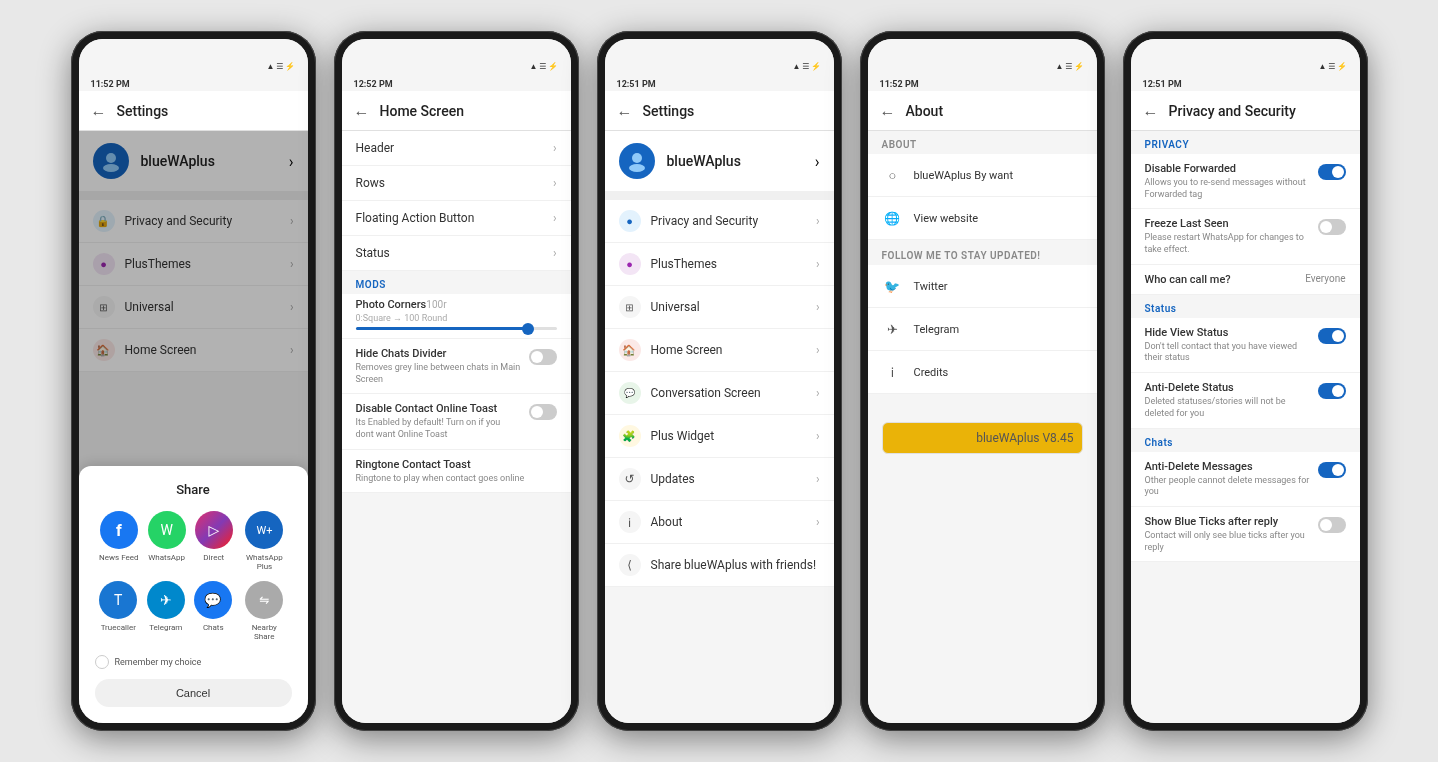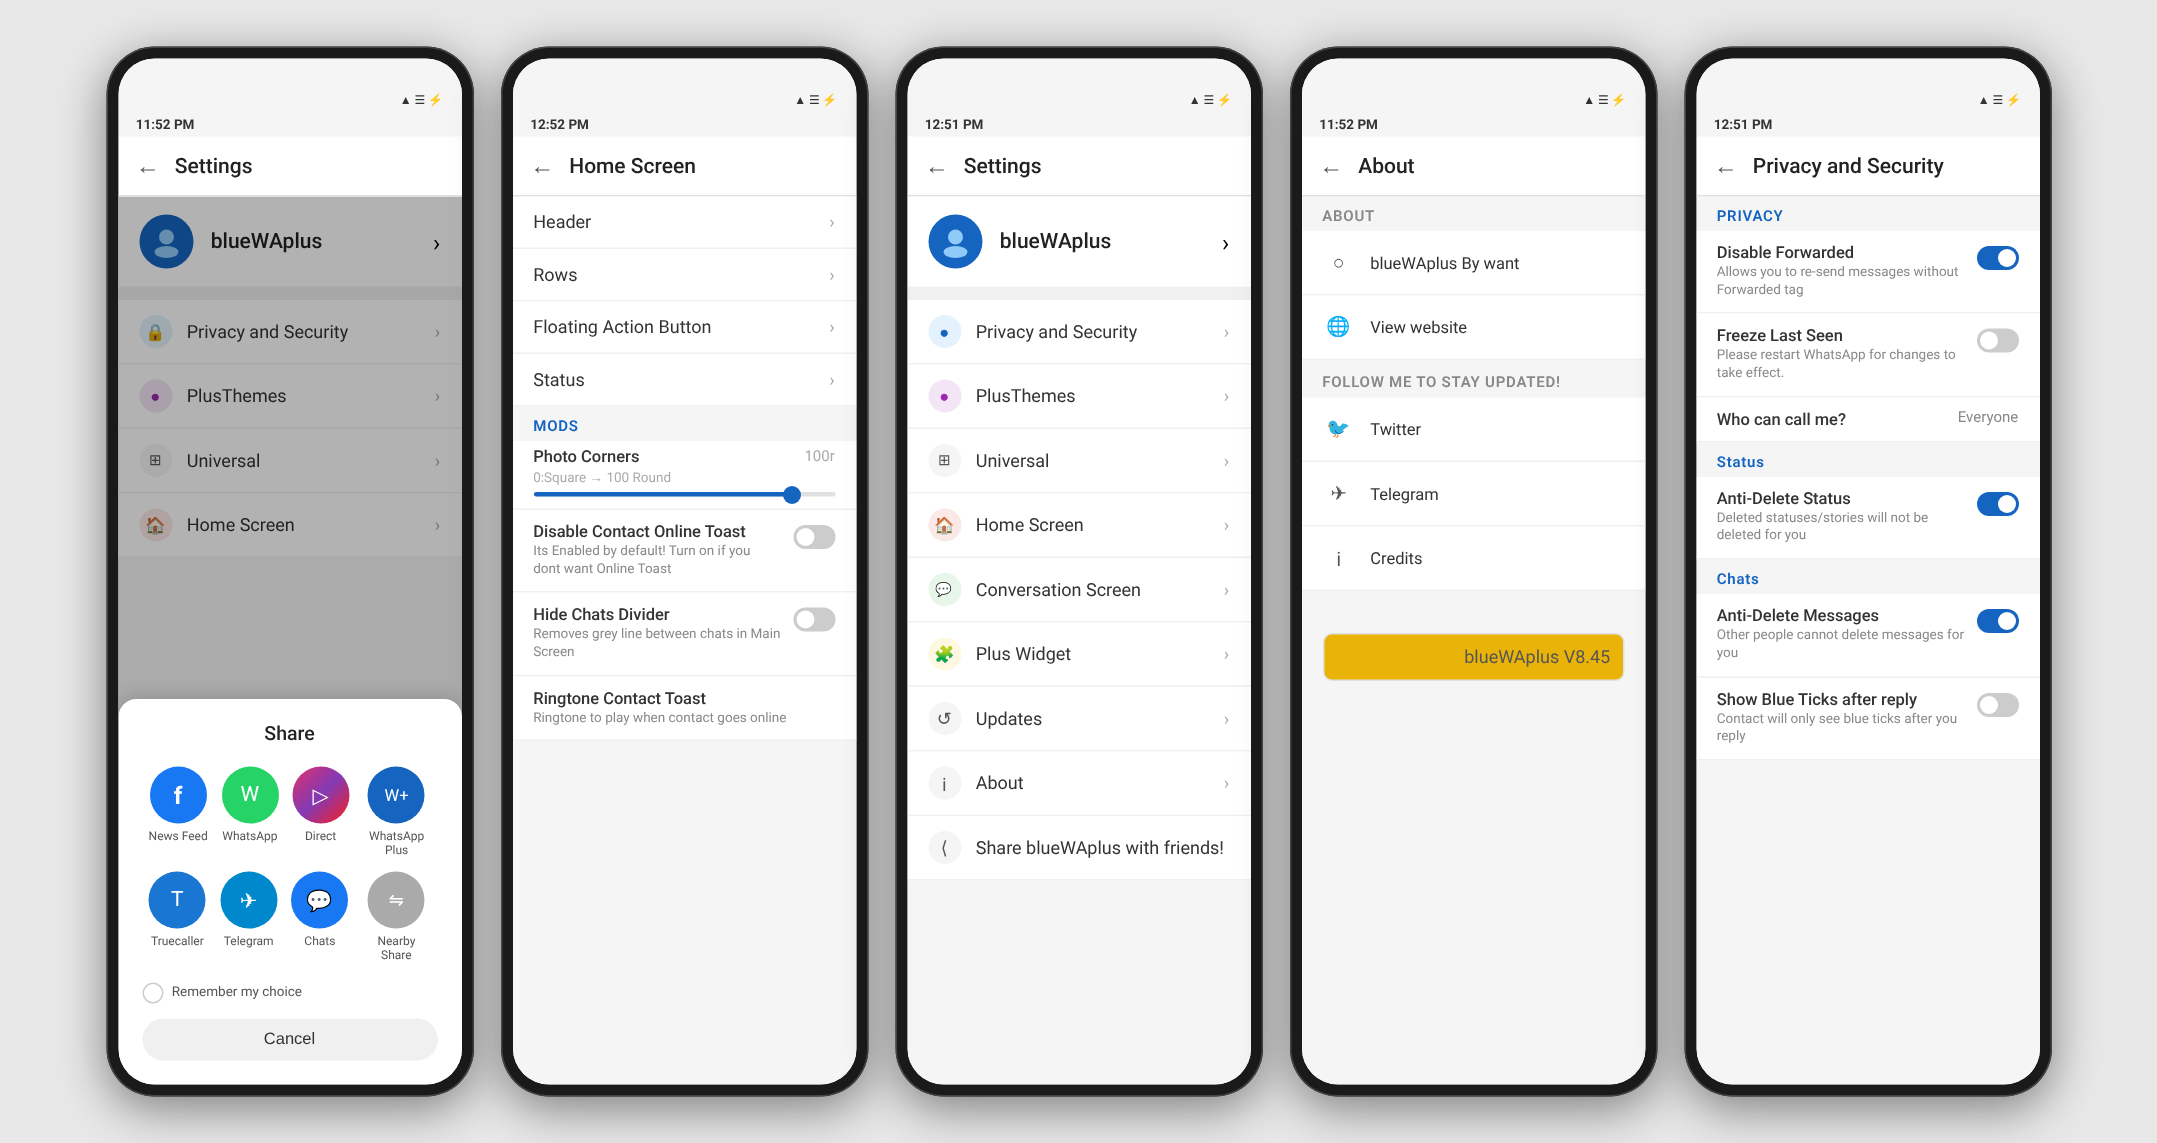--- a/index.html
+++ b/index.html
@@ -177,21 +177,20 @@
     }
     .toggle-switch.on::after { left: 14px; }
     
     .slider-container {
       padding: 4px 14px 8px;
       background: #fff;
       border-bottom: 1px solid #f0f0f0;
     }
     .slider-row {
       display: flex;
-      justify-content: space-between;
       align-items: center;
       margin-bottom: 2px;
     }
     .slider-title { font-size: 11px; color: #333; font-weight: 500; }
     .slider-value { font-size: 10px; color: #aaa; }
     .slider-desc { font-size: 9px; color: #aaa; margin-bottom: 4px; }
     .slider-track {
       height: 3px;
       background: #e0e0e0;
       border-radius: 2px;
@@ -512,29 +511,29 @@
             <span class="slider-value">100r</span>
           </div>
           <div class="slider-desc">0:Square → 100 Round</div>
           <div class="slider-track">
             <div class="slider-fill"></div>
             <div class="slider-thumb"></div>
           </div>
         </div>
         <div class="toggle-item">
           <div class="toggle-info">
+            <div class="toggle-title">Hide Chats Divider</div>
+            <div class="toggle-desc">Removes grey line between chats in Main Screen</div>
+          </div>
+          <div class="toggle-switch"></div>
+        </div>
+        <div class="toggle-item">
+          <div class="toggle-info">
             <div class="toggle-title">Disable Contact Online Toast</div>
             <div class="toggle-desc">Its Enabled by default! Turn on if you dont want Online Toast</div>
-          </div>
-          <div class="toggle-switch"></div>
-        </div>
-        <div class="toggle-item">
-          <div class="toggle-info">
-            <div class="toggle-title">Hide Chats Divider</div>
-            <div class="toggle-desc">Removes grey line between chats in Main Screen</div>
           </div>
           <div class="toggle-switch"></div>
         </div>
         <div class="toggle-item">
           <div class="toggle-info">
             <div class="toggle-title">Ringtone Contact Toast</div>
             <div class="toggle-desc">Ringtone to play when contact goes online</div>
           </div>
         </div>
       </div>
@@ -700,20 +699,29 @@
         <div class="privacy-item">
           <div class="privacy-item-header">
             <div class="privacy-title">Who can call me?</div>
             <div class="privacy-value">Everyone</div>
           </div>
         </div>
         <div class="privacy-section-label">Status</div>
         <div class="privacy-item">
           <div class="privacy-item-header">
             <div>
+              <div class="privacy-title">Hide View Status</div>
+              <div class="privacy-desc">Don't tell contact that you have viewed their status</div>
+            </div>
+            <div class="toggle-switch on" style="margin-left:8px;"></div>
+          </div>
+        </div>
+        <div class="privacy-item">
+          <div class="privacy-item-header">
+            <div>
               <div class="privacy-title">Anti-Delete Status</div>
               <div class="privacy-desc">Deleted statuses/stories will not be deleted for you</div>
             </div>
             <div class="toggle-switch on" style="margin-left:8px;"></div>
           </div>
         </div>
         <div class="privacy-section-label">Chats</div>
         <div class="privacy-item">
           <div class="privacy-item-header">
             <div>

